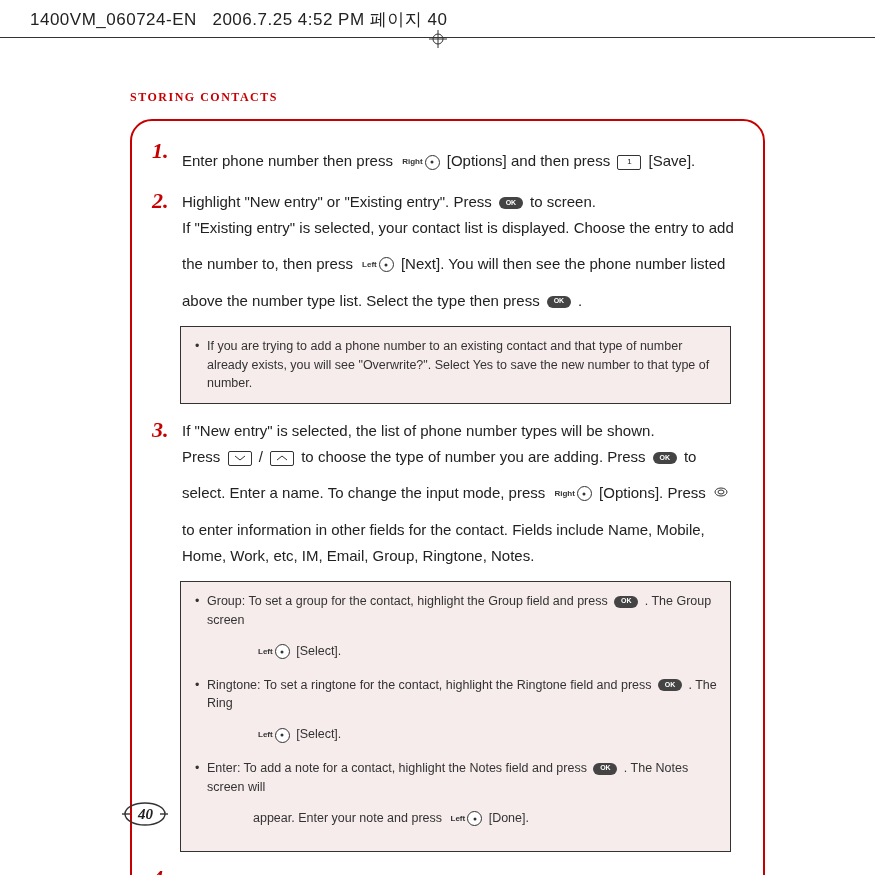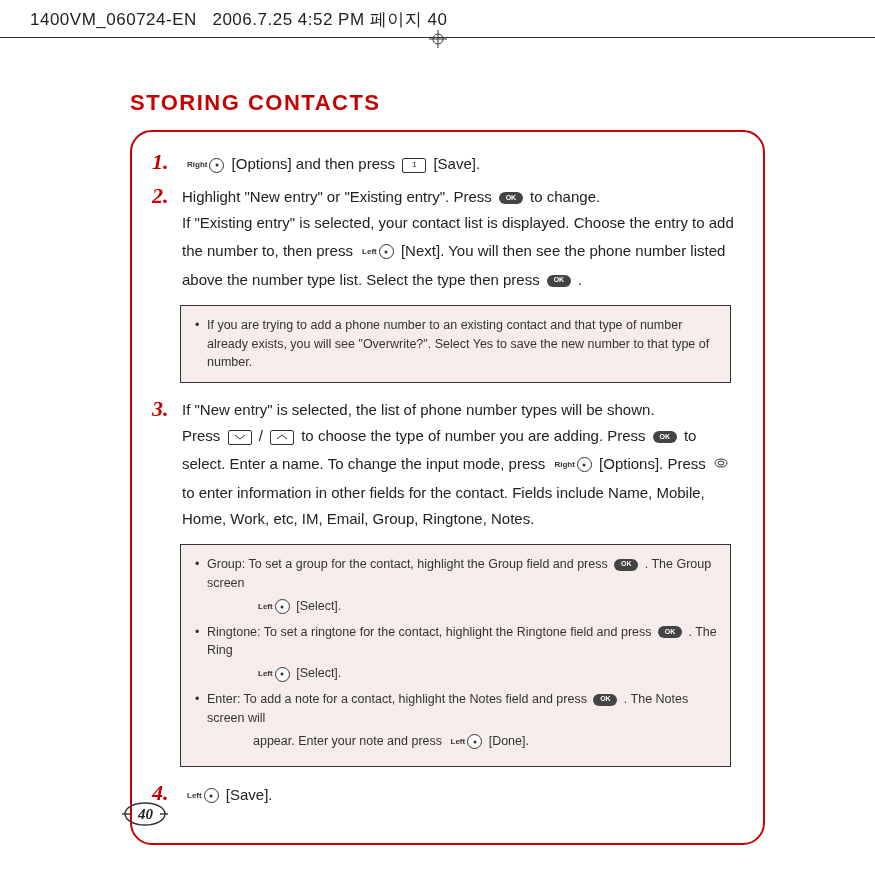--- a/index.html
+++ b/index.html
@@ -40,23 +40,24 @@
   }
   .page {
     position: absolute;
     top: 90px;
     left: 130px;
     width: 635px;
   }
   .title {
     color: #c60000;
     font-weight: bold;
-    font-size: 22px;
+    font-size: 12px;
     letter-spacing: 1.5px;
     margin-bottom: 14px;
+    font-family: Liberation Serif, serif;
   }
   .panel {
     border: 2.5px solid #c60000;
     border-radius: 22px;
     padding: 18px 20px 28px 20px;
     min-height: 636px;
     box-sizing: border-box;
   }
   .step {
     display: flex;
@@ -81,21 +82,21 @@
   }
   .softkey {
     display:inline-flex;
     align-items:center;
     vertical-align:middle;
     margin:0 3px;
     font-size:8px;
     font-weight:bold;
     color:#333;
   }
-  .softkey .lbl { margin:8px 2px; }
+  .softkey .lbl { margin:16px 2px; }
   .dotcircle {
     display:inline-block;
     width:13px;height:13px;
     border:1px solid #333;
     border-radius:50%;
     position:relative;
     vertical-align:middle;
     background:#fff;
   }
   .dotcircle::after{
@@ -190,36 +191,37 @@
 </div>
 
 <div class="page">
   <div class="title">STORING CONTACTS</div>
 
   <div class="panel">
 
     <div class="step">
       <div class="step-num">1.</div>
       <div class="step-body">
+        <span>Enter phone number then press</span>
         <span class="softkey">
             <span class="lbl">Right</span>
             <span class="dotcircle"></span>
           </span>
         <span>[Options] and then press</span>
         <span class="key-rect">1</span>
         <span>[Save].</span>
       </div>
     </div>
 
     <div class="step">
       <div class="step-num">2.</div>
       <div class="step-body">
         <span>Highlight "New entry" or "Existing entry".  Press</span>
         <span class="ok-pill">OK</span>
-        <span>to change.</span><br>
+        <span>to screen.</span><br>
         <span>If "Existing entry" is selected, your contact list is displayed.  Choose the entry to add the number to, then press</span>
         <span class="softkey">
             <span class="lbl">Left</span>
             <span class="dotcircle"></span>
           </span>
         <span>[Next].  You will then see the phone number listed above the number type list.  Select the type then press</span>
         <span class="ok-pill">OK</span>
         <span>.</span>
       </div>
     </div>

